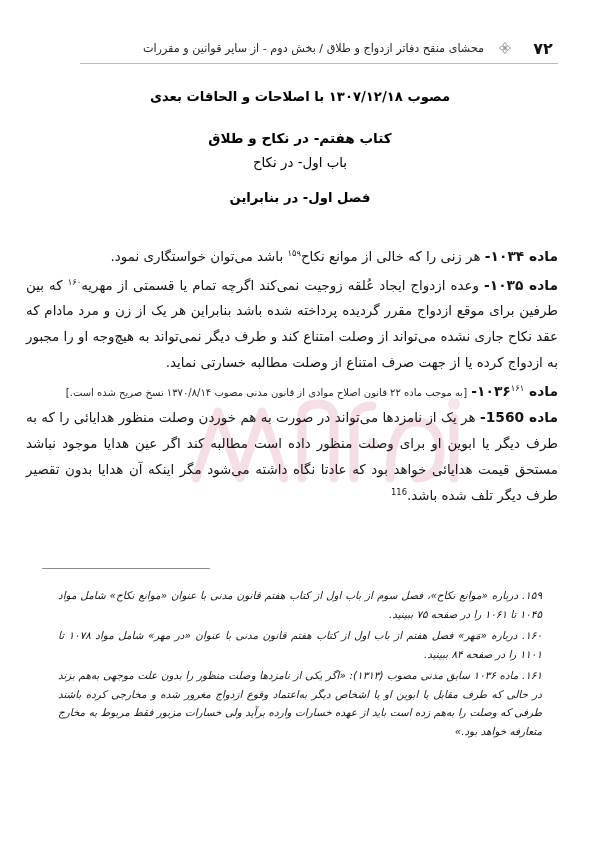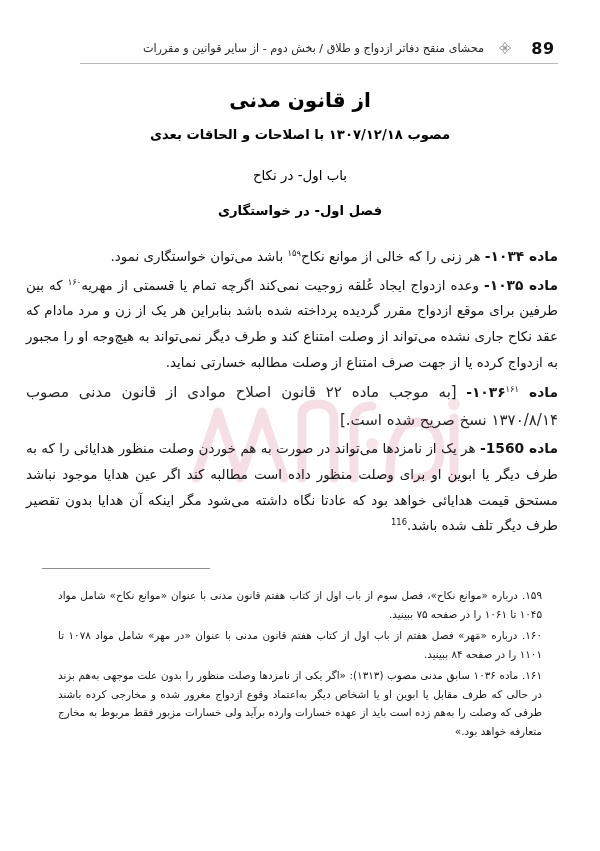--- a/index.html
+++ b/index.html
@@ -146,40 +146,41 @@
     font-weight: bold;
     font-size: 13.8px;
   }
   .fn-ref {
     font-size: 8.4px;
     vertical-align: super;
     line-height: 0;
     font-weight: normal;
   }
   .repealed {
-    font-size: 15px;
+    font-size: 10px;
     color: #262626;
   }
 
   
   .fn-rule {
     position: absolute;
     left: 42px;
     width: 168px;
     top: 568px;
     height: 1px;
     background: #8d8d8d;
     z-index: 2;
   }
   .footnotes {
     position: absolute;
     left: 58px;
     right: 58px;
     top: 586px;
     z-index: 2;
+    font-style: italic;
   }
   .footnote {
     font-size: 10.4px;
     line-height: 1.78;
     text-align: justify;
     text-align-last: right;
     margin: 0 0 3px 0;
     color: #161616;
   }
   .fn-marker { font-size: 10.4px; }
@@ -199,41 +200,41 @@
         <path d="M276 96 L276 36"></path>
       </g>
       <g fill="#f3d6de">
         <circle cx="194" cy="62" r="6"></circle>
         <circle cx="276" cy="22" r="6"></circle>
       </g>
     </svg>
   </div>
 
   <div class="running-header">
-    <span class="folio">89</span>
+    <span class="folio">۷۲</span>
     <span class="header-ornament">
       <svg width="14" height="14" viewBox="0 0 14 14" xmlns="http://www.w3.org/2000/svg">
         <g fill="none" stroke="#9a9a9a" stroke-width="0.9">
           <path d="M7 1.2 L9.3 4.7 L7 8.2 L4.7 4.7 Z"></path>
           <path d="M7 5.8 L9.3 9.3 L7 12.8 L4.7 9.3 Z"></path>
           <path d="M1.2 7 L4.7 4.7 L8.2 7 L4.7 9.3 Z"></path>
           <path d="M5.8 7 L9.3 4.7 L12.8 7 L9.3 9.3 Z"></path>
         </g>
         <circle cx="7" cy="7" r="1.1" fill="#9a9a9a"></circle>
       </svg>
     </span>
     <span class="header-title">محشای منقح دفاتر ازدواج و طلاق / بخش دوم - از سایر قوانین و مقررات</span>
   </div>
   <div class="header-rule"></div>
 
   <div class="titles">
-    <h1 class="title-main">از قانون مدنی</h1>
     <div class="title-sub">مصوب ۱۳۰۷/۱۲/۱۸ با اصلاحات و الحاقات بعدی</div>
+    <div class="title-book">کتاب هفتم- در نکاح و طلاق</div>
     <div class="title-bab">باب اول- در نکاح</div>
-    <div class="title-fasl">فصل اول- در خواستگاری</div>
+    <div class="title-fasl">فصل اول- در بنابراین</div>
   </div>
 
   <div class="body-col">
 
     <p class="article">
       <span class="art-num">ماده ۱۰۳۴</span><span class="art-num">-</span><span> هر زنی را که خالی از موانع نکاح</span><sup class="fn-ref">۱۵۹</sup><span> باشد می‌توان خواستگاری نمود.</span>
     </p>
 
     <p class="article">
       <span class="art-num">ماده ۱۰۳۵</span><span class="art-num">-</span><span> وعده ازدواج ایجاد عُلقه زوجیت نمی‌کند اگرچه تمام یا قسمتی از مهریه</span><sup class="fn-ref">۱۶۰</sup><span> که بین طرفین برای موقع ازدواج مقرر گردیده پرداخته شده باشد بنابراین هر یک از زن و مرد مادام که عقد نکاح جاری نشده می‌تواند از وصلت امتناع کند و طرف دیگر نمی‌تواند به هیچ‌وجه او را مجبور به ازدواج کرده یا از جهت صرف امتناع از وصلت مطالبه خسارتی نماید.</span>

